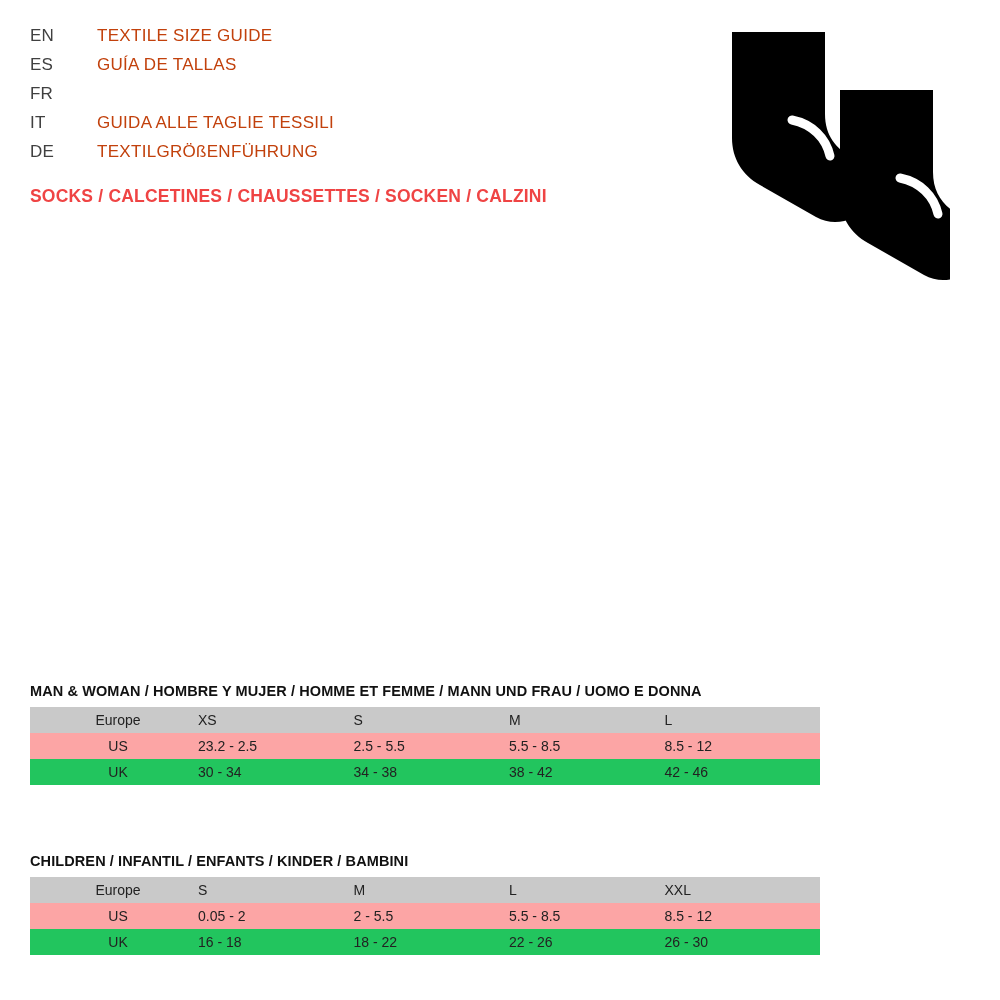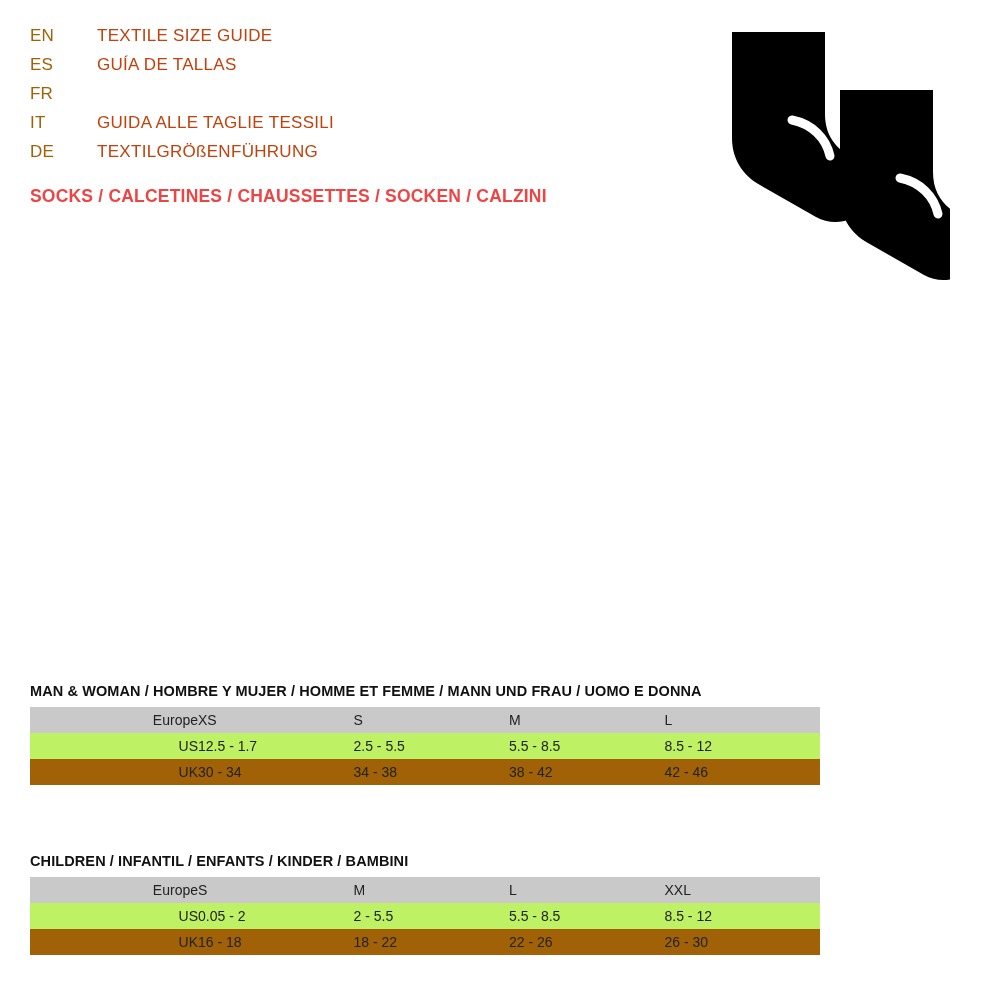--- a/index.html
+++ b/index.html
@@ -26,21 +26,21 @@
   .lang-row {
     display: flex;
     align-items: baseline;
     height: 29px;
   }
   .lang-code {
     width: 67px;
     font-size: 17px;
     font-weight: 400;
     letter-spacing: 0.2px;
-    color: #a16207;
+    color: #404040;
   }
   .lang-text {
     font-size: 17px;
     font-weight: 400;
     letter-spacing: 0.3px;
     color: #c2410c;
     white-space: nowrap;
   }
 
   .product-title {
@@ -90,28 +90,28 @@
     height: 26px;
     font-size: 14px;
     color: #222;
     padding: 0;
     vertical-align: middle;
   }
   table.size-table tr.head td {
     background: #c9c9c9;
   }
   table.size-table tr.odd td {
-    background: #bef264;
+    background: #fca5a5;
   }
   table.size-table tr.even td {
-    background: #a16207;
+    background: #22c55e;
   }
   table.size-table td.label {
     padding-left: 8px;
-    text-align: right;
+    text-align: center;
     width: 160px;
   }
   table.size-table td.val {
     text-align: left;
   }
 </style>
 </head>
 <body>
 
 <div class="lang-block">
@@ -161,21 +161,21 @@
     <tbody>
       <tr class="head">
         <td class="label">Europe</td>
         <td class="val">XS</td>
         <td class="val">S</td>
         <td class="val">M</td>
         <td class="val">L</td>
       </tr>
       <tr class="odd">
         <td class="label">US</td>
-        <td class="val">12.5 - 1.7</td>
+        <td class="val">23.2 - 2.5</td>
         <td class="val">2.5 - 5.5</td>
         <td class="val">5.5 - 8.5</td>
         <td class="val">8.5 - 12</td>
       </tr>
       <tr class="even">
         <td class="label">UK</td>
         <td class="val">30 - 34</td>
         <td class="val">34 - 38</td>
         <td class="val">38 - 42</td>
         <td class="val">42 - 46</td>

